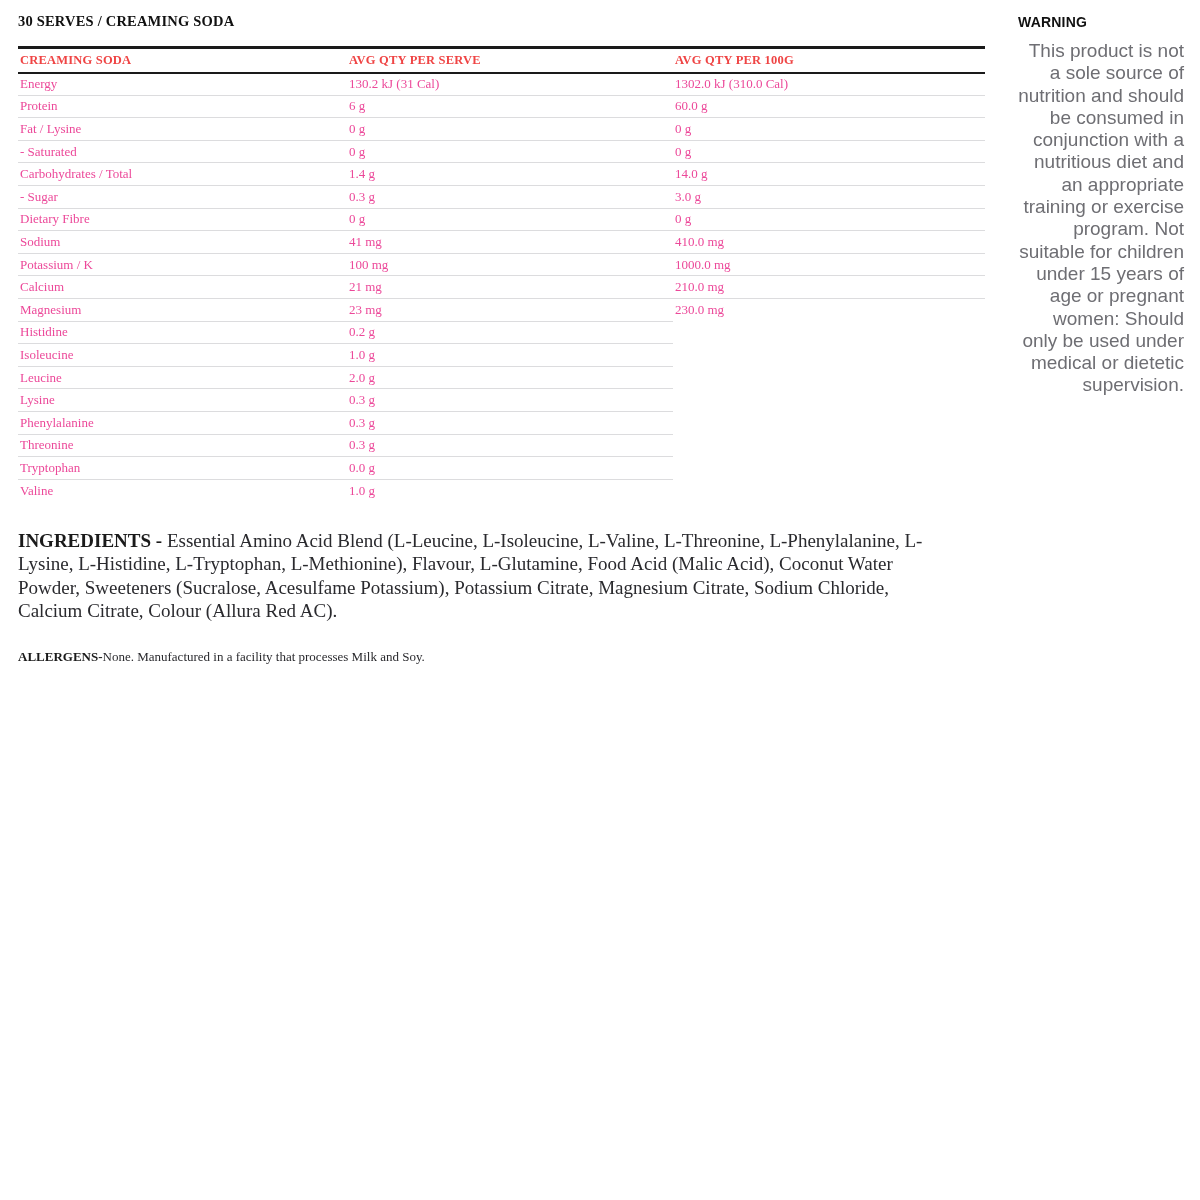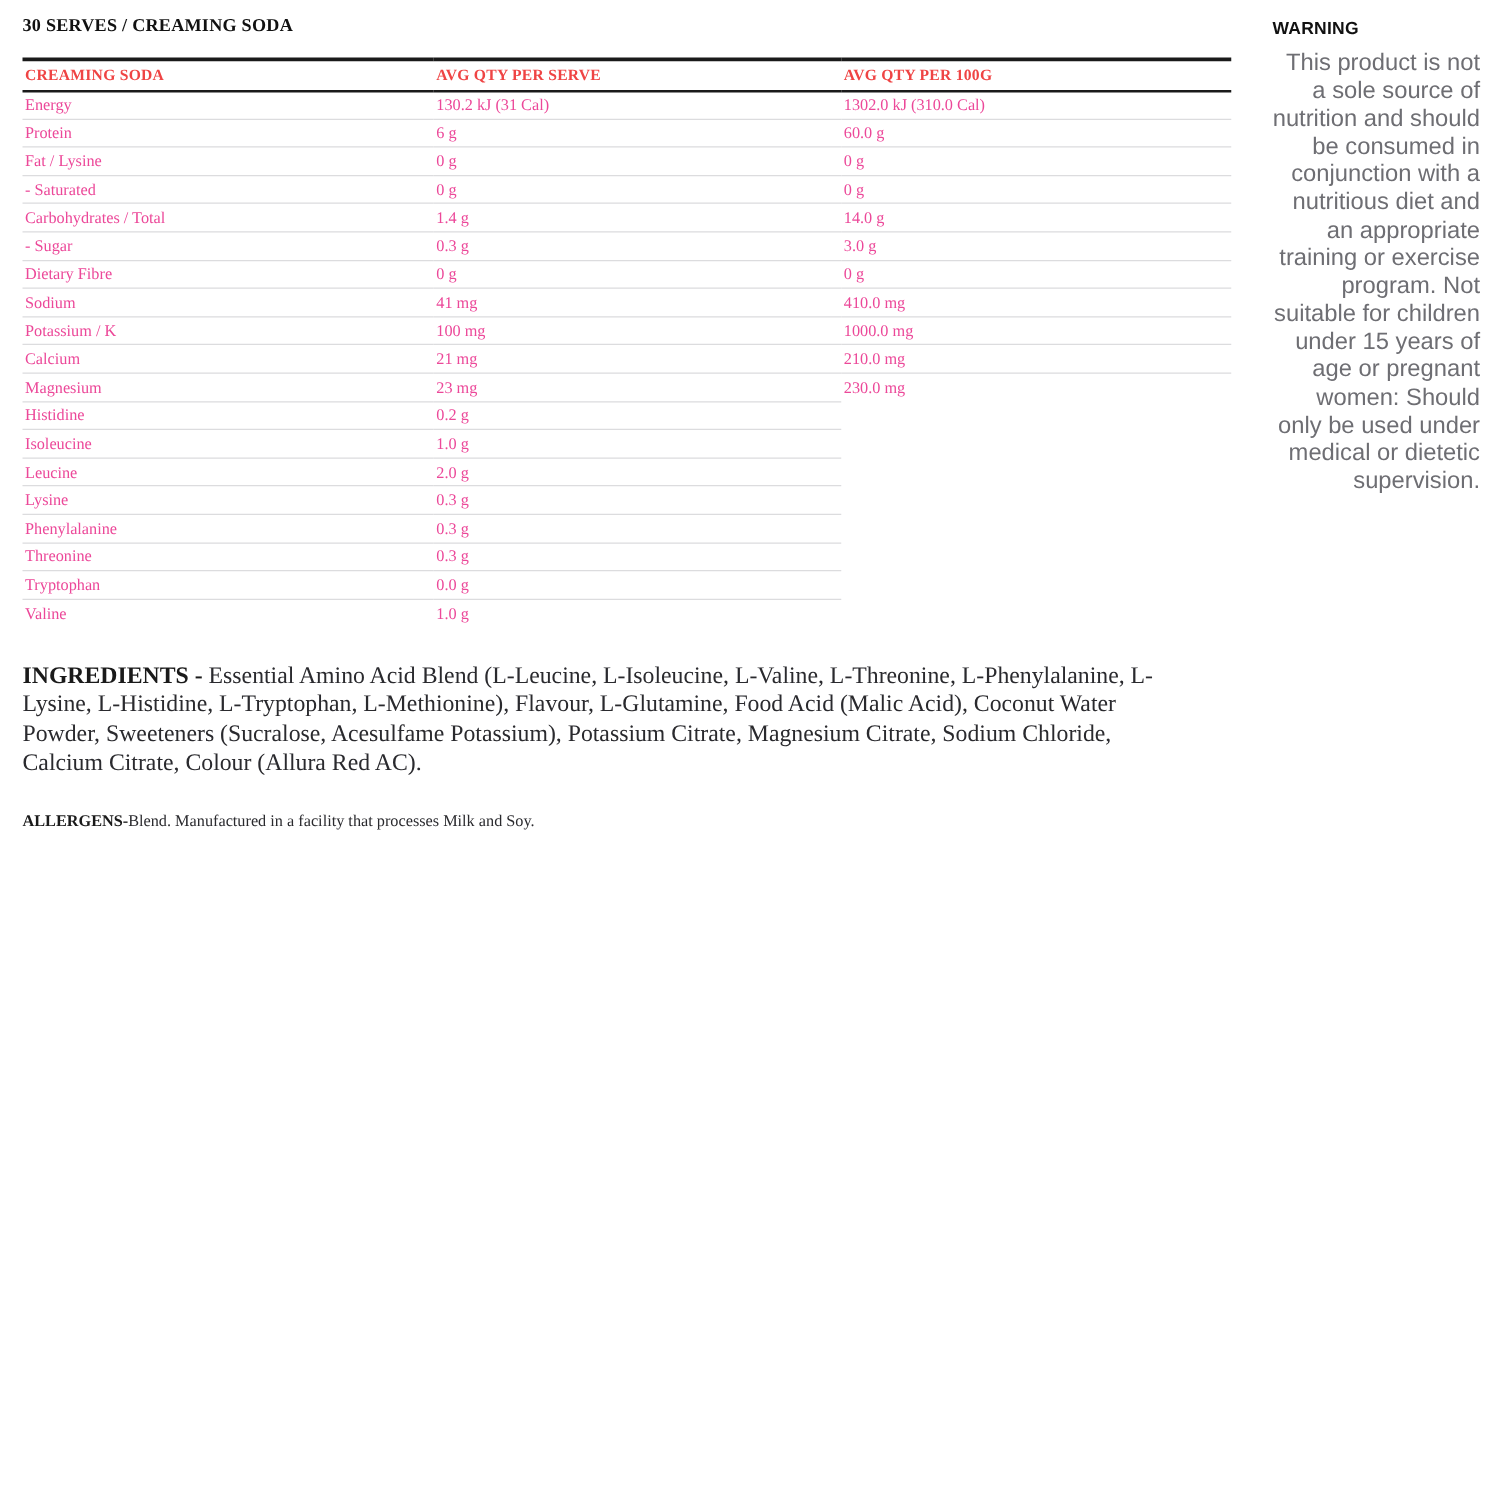--- a/index.html
+++ b/index.html
@@ -209,20 +209,20 @@
         <tr class="div-none">
           <td>Valine</td>
           <td>1.0 g</td>
           <td></td>
         </tr>
       </tbody>
   </table>
 
   <p class="ingredients"><b>INGREDIENTS - </b><span>Essential Amino Acid Blend (L-Leucine, L-Isoleucine, L-Valine, L-Threonine, L-Phenylalanine, L-Lysine, L-Histidine, L-Tryptophan, L-Methionine), Flavour, L-Glutamine, Food Acid (Malic Acid), Coconut Water Powder, Sweeteners (Sucralose, Acesulfame Potassium), Potassium Citrate, Magnesium Citrate, Sodium Chloride, Calcium Citrate, Colour (Allura Red AC).</span></p>
 
-  <p class="allergens"><b>ALLERGENS-</b><span>Blend. Manufactured in a facility that processes Milk and Soy.</span></p>
+  <p class="allergens"><b>ALLERGENS-</b><span>None. Manufactured in a facility that processes Milk and Soy.</span></p>
 
 </div>
 
 <div class="warning-panel">
   <div class="warning-heading">WARNING</div>
   <div class="warning-text">This product is not a sole source of nutrition and should be consumed in conjunction with a nutritious diet and an appropriate training or exercise program. Not suitable for children under 15 years of age or pregnant women: Should only be used under medical or dietetic supervision.</div>
 </div>
 
 </body></html>

